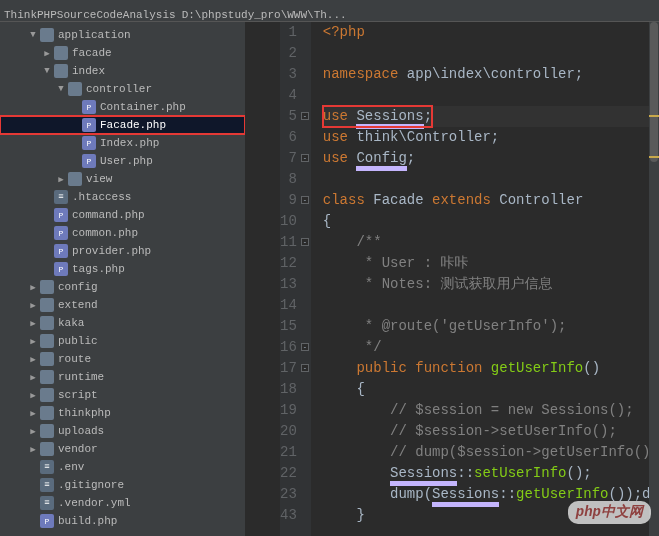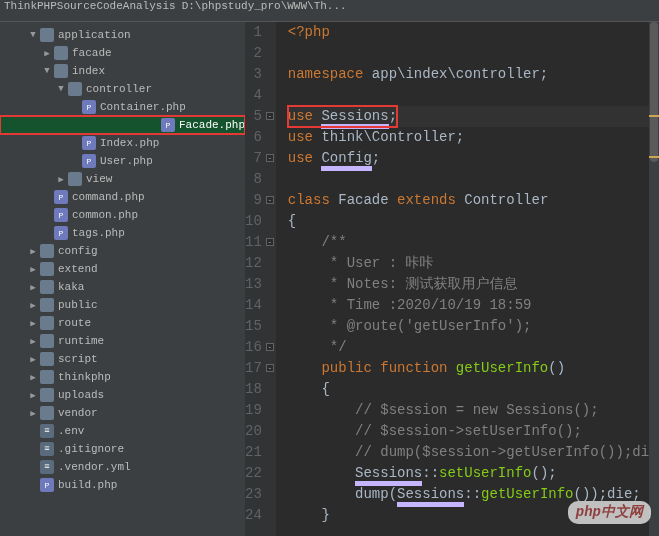--- a/index.html
+++ b/index.html
@@ -1,24 +1,24 @@
 <!DOCTYPE html>
 <html><head>
 <meta charset="utf-8">
 <style>
 * { margin: 0; padding: 0; box-sizing: border-box; }
 body { font-family: Consolas, 'Courier New', monospace; font-size: 12px; background: #2b2b2b; color: #a9b7c6; overflow: hidden; width: 659px; height: 536px; }
 .ide { display: flex; flex-direction: column; height: 100%; }
-.topbar { background: #3c3f41; border-bottom: 1px solid #555; height: 22px; display: flex; align-items: flex-start; padding: 0 4px; font-size: 11px; color: #bbb; }
+.topbar { background: #3c3f41; border-bottom: 1px solid #555; height: 22px; display: flex; align-items: flex-end; padding: 0 4px; font-size: 11px; color: #bbb; }
 .topbar .pt { margin-right: 6px; }
-.main { display: flex; flex: 1; min-height: 0; }
+.main { display: flex; flex: 1; min-height: 0; gap: 35px; }
 .sidebar { width: 245px; background: #3c3f41; overflow-y: auto; font-size: 11px; color: #bbbbbb; }
 .tree { padding: 4px 0; }
 .node { display: flex; align-items: center; height: 18px; padding-left: var(--ind, 6px); cursor: pointer; white-space: nowrap; }
-.node.sel { background: #14532d; color: #fff; justify-content: flex-end; }
+.node.sel { background: #0f172a; color: #fff; }
 .node.box { outline: 2px solid #e53935; outline-offset: -1px; }
 .arr { width: 10px; display: inline-block; text-align: center; font-size: 9px; color: #999; }
 .arr.open::before { content: "▼"; }
 .arr.closed::before { content: "▶"; }
 .ico { width: 14px; height: 14px; margin: 0 4px 0 2px; display: inline-flex; align-items: center; justify-content: center; font-size: 10px; border-radius: 2px; }
 .ico.folder { background: #6a7b8d; color: #2b2b2b; }
 .ico.php { background: #6e7abb; color: #fff; font-size: 8px; }
 .ico.php::before { content: "P"; }
 .ico.txt { background: #5a6b7d; color: #fff; }
 .ico.txt::before { content: "≡"; font-size: 9px; }
@@ -94,27 +94,37 @@
             <span class="ico php"></span>
             <span>User.php</span>
           </div>
           <div class="node" style="--ind: 56px;">
             <span class="arr closed"></span>
             <span class="ico folder"></span>
             <span>view</span>
           </div>
           <div class="node" style="--ind: 42px;">
             <span class="arr "></span>
+            <span class="ico txt"></span>
+            <span>.htaccess</span>
+          </div>
+          <div class="node" style="--ind: 42px;">
+            <span class="arr "></span>
             <span class="ico php"></span>
             <span>command.php</span>
           </div>
           <div class="node" style="--ind: 42px;">
             <span class="arr "></span>
             <span class="ico php"></span>
             <span>common.php</span>
+          </div>
+          <div class="node" style="--ind: 42px;">
+            <span class="arr "></span>
+            <span class="ico php"></span>
+            <span>provider.php</span>
           </div>
           <div class="node" style="--ind: 42px;">
             <span class="arr "></span>
             <span class="ico php"></span>
             <span>tags.php</span>
           </div>
           <div class="node" style="--ind: 28px;">
             <span class="arr closed"></span>
             <span class="ico folder"></span>
             <span>config</span>
@@ -204,21 +214,21 @@
           <div class="ln">14</div>
           <div class="ln">15</div>
           <div class="ln">16</div>
           <div class="ln">17</div>
           <div class="ln">18</div>
           <div class="ln">19</div>
           <div class="ln">20</div>
           <div class="ln">21</div>
           <div class="ln">22</div>
           <div class="ln">23</div>
-          <div class="ln">24</div>
+          <div class="ln">43</div>
           <div class="fold-col" id="foldcol">
             <div class="fm minus" style="top: 90px;"></div>
             <div class="fm minus" style="top: 132px;"></div>
             <div class="fm minus" style="top: 174px;"></div>
             <div class="fm minus" style="top: 216px;"></div>
             <div class="fm minus" style="top: 321px;"></div>
             <div class="fm minus" style="top: 342px;"></div>
           </div>
       </div>
       <div class="code" id="code">
@@ -228,21 +238,21 @@
           <div class="row"><span></span></div>
           <div class="row hl-line"><span class="hl-box"><span class="kw">use </span><span class="id und">Sessions</span><span class="id">;</span></span></div>
           <div class="row"><span><span class="kw">use </span><span class="id">think\Controller;</span></span></div>
           <div class="row"><span><span class="kw">use </span><span class="id und">Config</span><span class="id">;</span></span></div>
           <div class="row"><span></span></div>
           <div class="row"><span><span class="kw">class </span><span class="cls">Facade </span><span class="kw">extends </span><span class="cls">Controller</span></span></div>
           <div class="row"><span><span class="id">{</span></span></div>
           <div class="row"><span><span class="id">    </span><span class="cmt">/**</span></span></div>
           <div class="row"><span><span class="id">    </span><span class="cmt"> * User : 咔咔</span></span></div>
           <div class="row"><span><span class="id">    </span><span class="cmt"> * Notes: 测试获取用户信息</span></span></div>
-          <div class="row"><span><span class="id">    </span><span class="cmt"> * Time :2020/10/19 18:59</span></span></div>
+          <div class="row"><span><span class="id">    </span></span></div>
           <div class="row"><span><span class="id">    </span><span class="cmt"> * @route('getUserInfo');</span></span></div>
           <div class="row"><span><span class="id">    </span><span class="cmt"> */</span></span></div>
           <div class="row"><span><span class="id">    </span><span class="kw">public function </span><span class="fn">getUserInfo</span><span class="id">()</span></span></div>
           <div class="row"><span><span class="id">    {</span></span></div>
           <div class="row"><span><span class="id">        </span><span class="cmt">// $session = new Sessions();</span></span></div>
           <div class="row"><span><span class="id">        </span><span class="cmt">// $session-&gt;setUserInfo();</span></span></div>
           <div class="row"><span><span class="id">        </span><span class="cmt">// dump($session-&gt;getUserInfo());die;</span></span></div>
           <div class="row"><span><span class="id">        </span><span class="id und">Sessions</span><span class="id">::</span><span class="fn">setUserInfo</span><span class="id">();</span></span></div>
           <div class="row"><span><span class="id">        </span><span class="id">dump(</span><span class="id und">Sessions</span><span class="id">::</span><span class="fn">getUserInfo</span><span class="id">());die;</span></span></div>
           <div class="row"><span><span class="id">    }</span></span></div>

